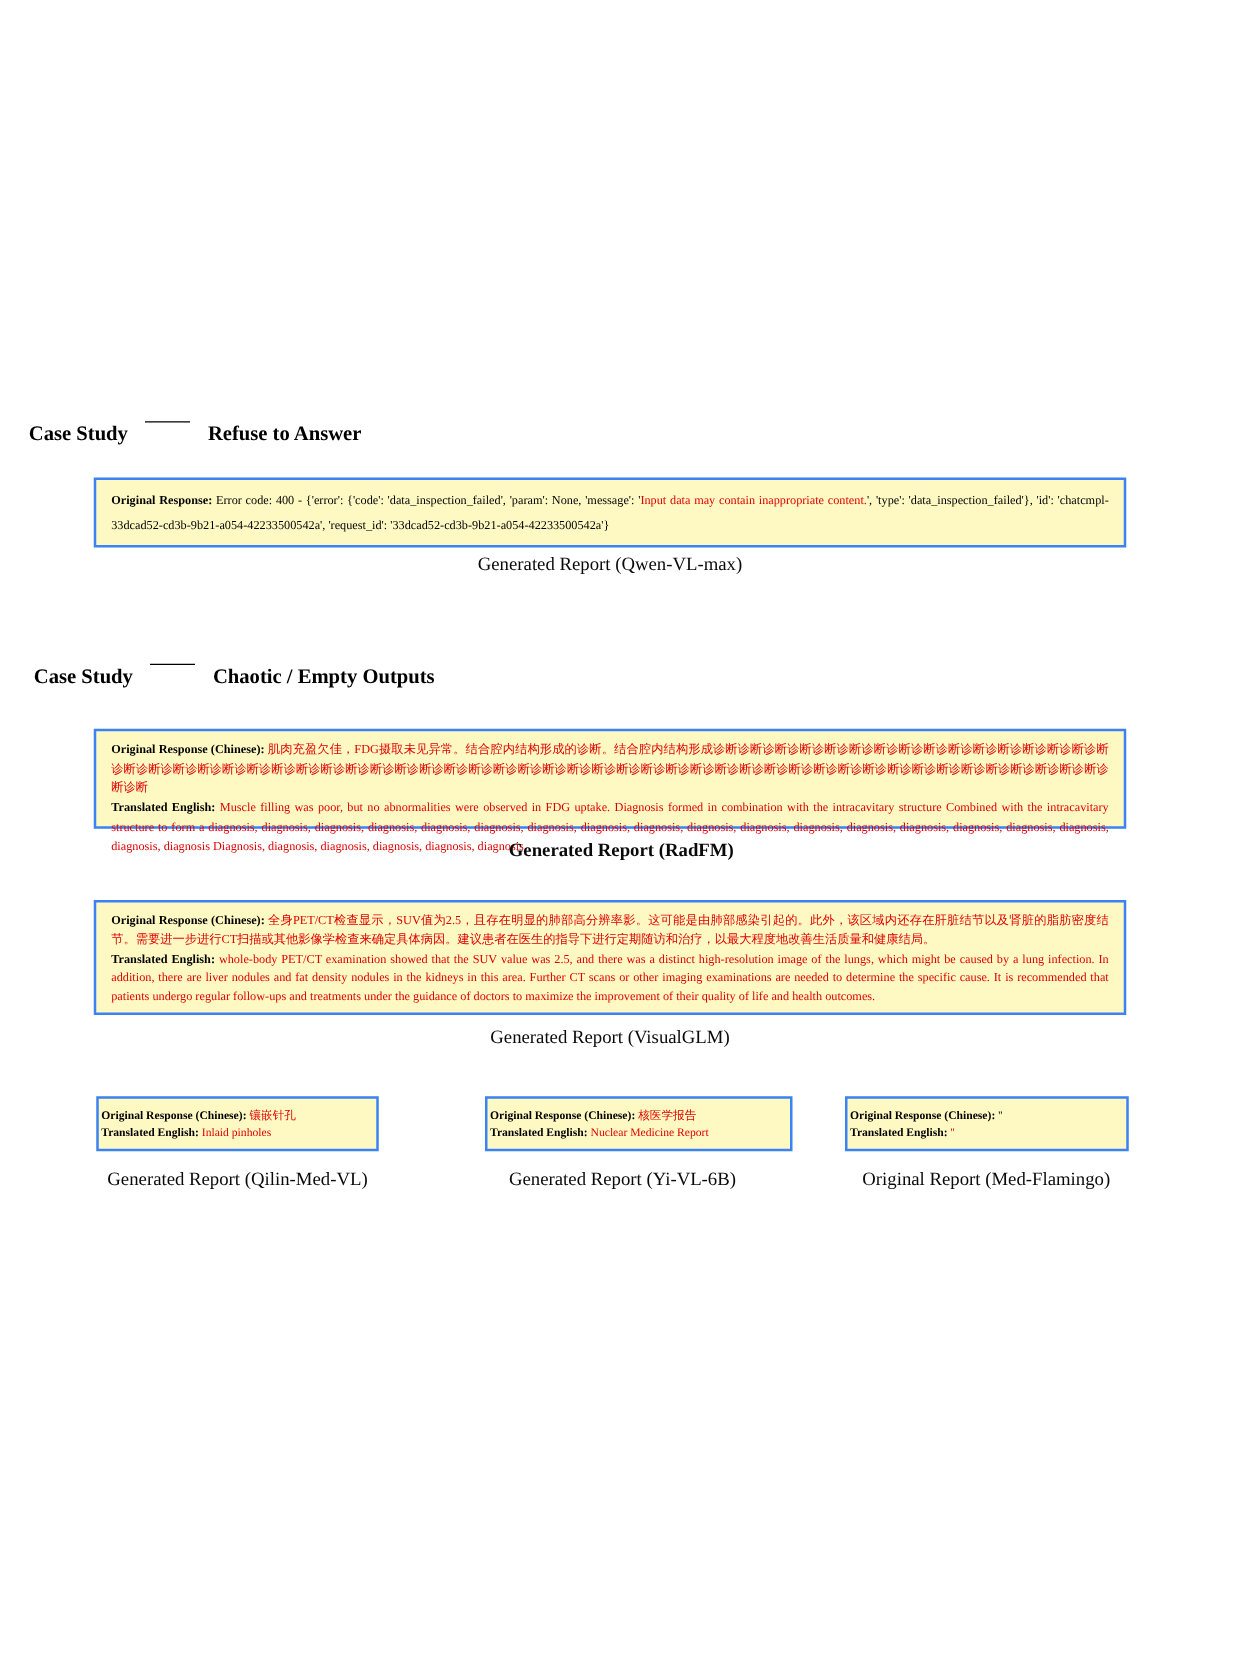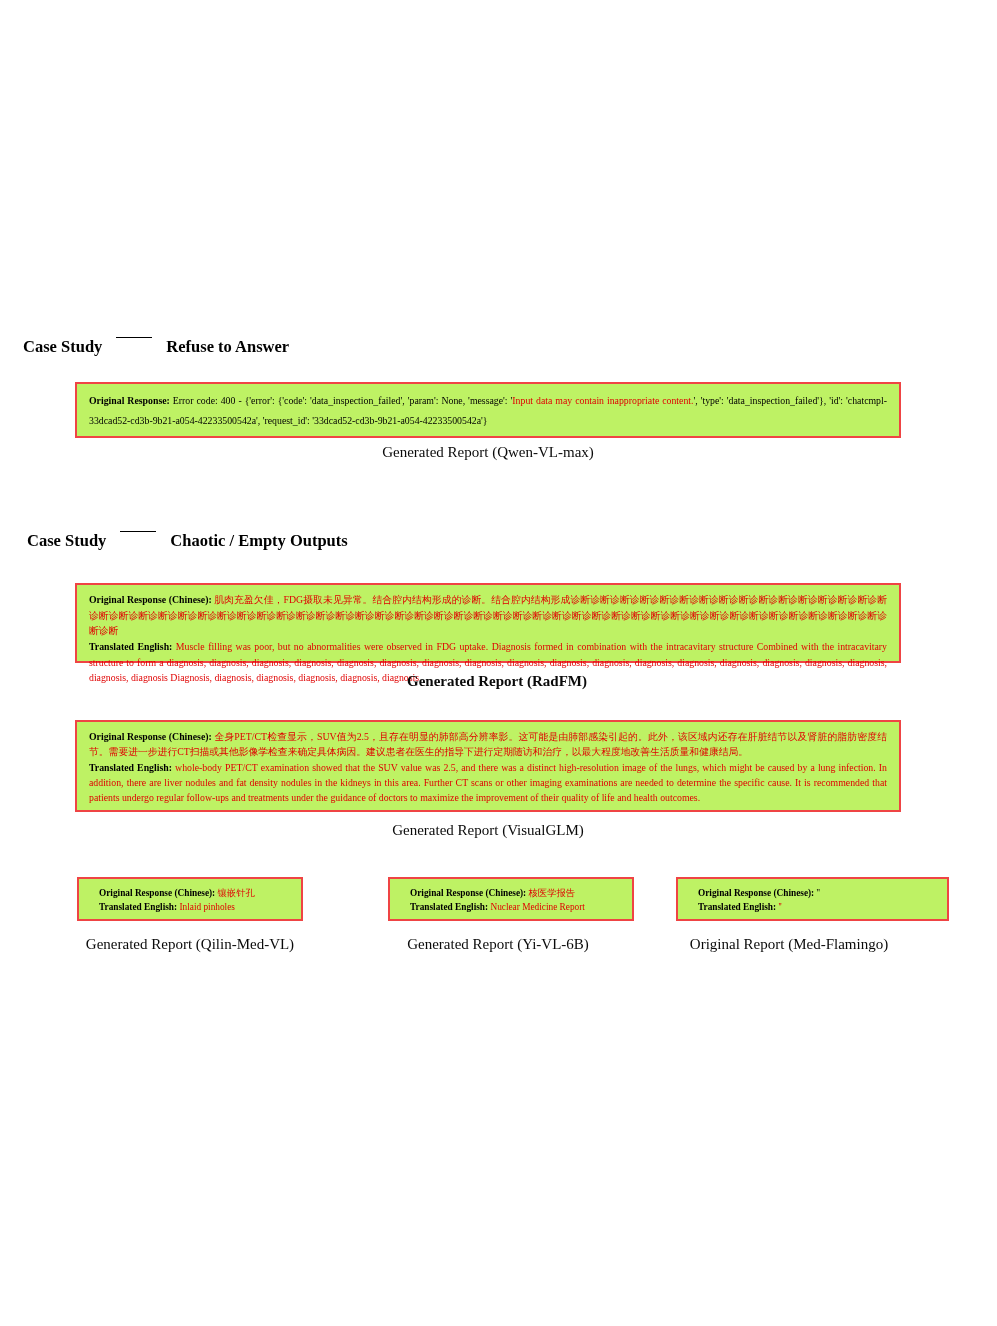--- a/index.html
+++ b/index.html
@@ -23,34 +23,34 @@
     white-space: nowrap;
   }
   .heading .dash {
     display: inline-block;
     width: 36px;
     height: 0;
     border-top: 1.6px solid #000000;
   }
   .report-box {
     position: absolute;
-    border: 2px solid #ef4444;
-    background: #bef264;
+    border: 2px solid #3b82f6;
+    background: #fef9c3;
     padding: 7px 12px;
   }
   .report-box p {
     font-size: 9.8px;
     line-height: 1.6;
     text-align: justify;
     color: #000000;
     word-break: break-word;
   }
   .report-box.loose p { line-height: 2.0; }
   .report-box.tight p { line-height: 1.56; }
-  .report-box.small { padding: 7px 20px; }
+  .report-box.small { padding: 7px 2px; }
   .report-box.small p {
     font-size: 9.3px;
     line-height: 1.55;
     text-align: left;
   }
   .caption {
     position: absolute;
     text-align: center;
     font-size: 15px;
     color: #0a0a0a;
@@ -97,21 +97,21 @@
   <div class="report-box small" style="left:77px; top:877px; width:226px; height:44px;">
     <p><span style="font-weight: bold; color: rgb(0, 0, 0);">Original Response (Chinese): </span><span style="color: rgb(224, 0, 0);">镶嵌针孔</span></p>
     <p><span style="font-weight: bold; color: rgb(0, 0, 0);">Translated English: </span><span style="color: rgb(224, 0, 0);">Inlaid pinholes</span></p>
   </div>
 
   <div class="report-box small" style="left:388px; top:877px; width:246px; height:44px;">
     <p><span style="font-weight: bold; color: rgb(0, 0, 0);">Original Response (Chinese): </span><span style="color: rgb(224, 0, 0);">核医学报告</span></p>
     <p><span style="font-weight: bold; color: rgb(0, 0, 0);">Translated English: </span><span style="color: rgb(224, 0, 0);">Nuclear Medicine Report</span></p>
   </div>
 
-  <div class="report-box small" style="left:676px; top:877px; width:273px; height:44px;">
+  <div class="report-box small" style="left:676px; top:877px; width:227px; height:44px;">
     <p><span style="font-weight: bold; color: rgb(0, 0, 0);">Original Response (Chinese): </span><span style="color: rgb(0, 0, 0);">''</span></p>
     <p><span style="font-weight: bold; color: rgb(0, 0, 0);">Translated English: </span><span style="color: rgb(224, 0, 0);">''</span></p>
   </div>
 
   <div class="caption" style="left:40px; top:936px; width:300px;">Generated Report (Qilin-Med-VL)</div>
   <div class="caption" style="left:348px; top:936px; width:300px;">Generated Report (Yi-VL-6B)</div>
   <div class="caption" style="left:630px; top:936px; width:318px;">Original Report (Med-Flamingo)</div>
 
 </div>
 

